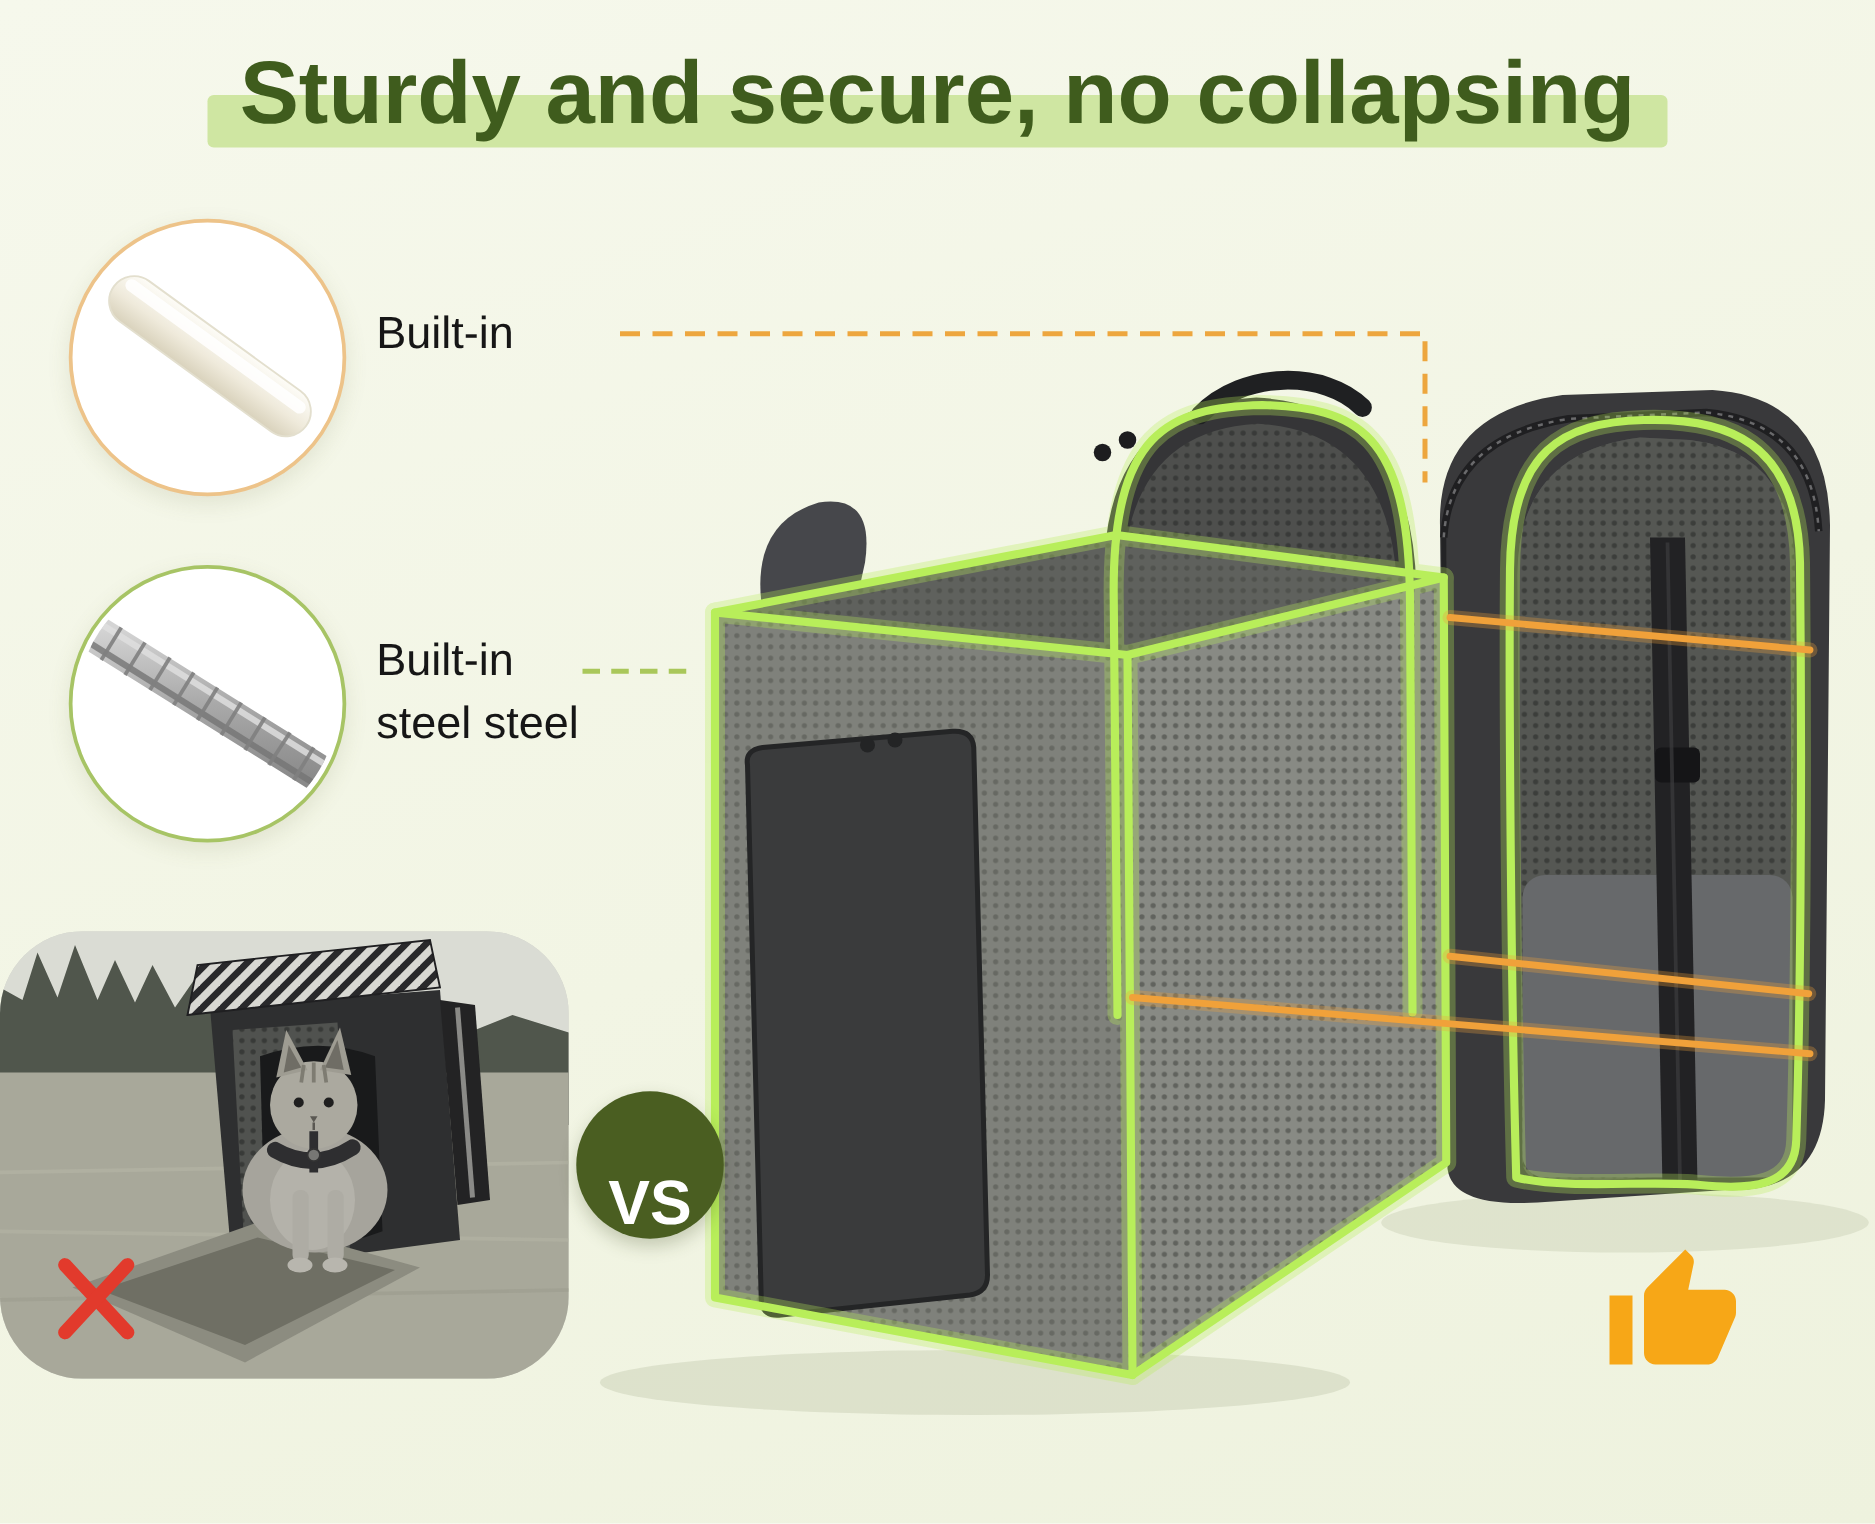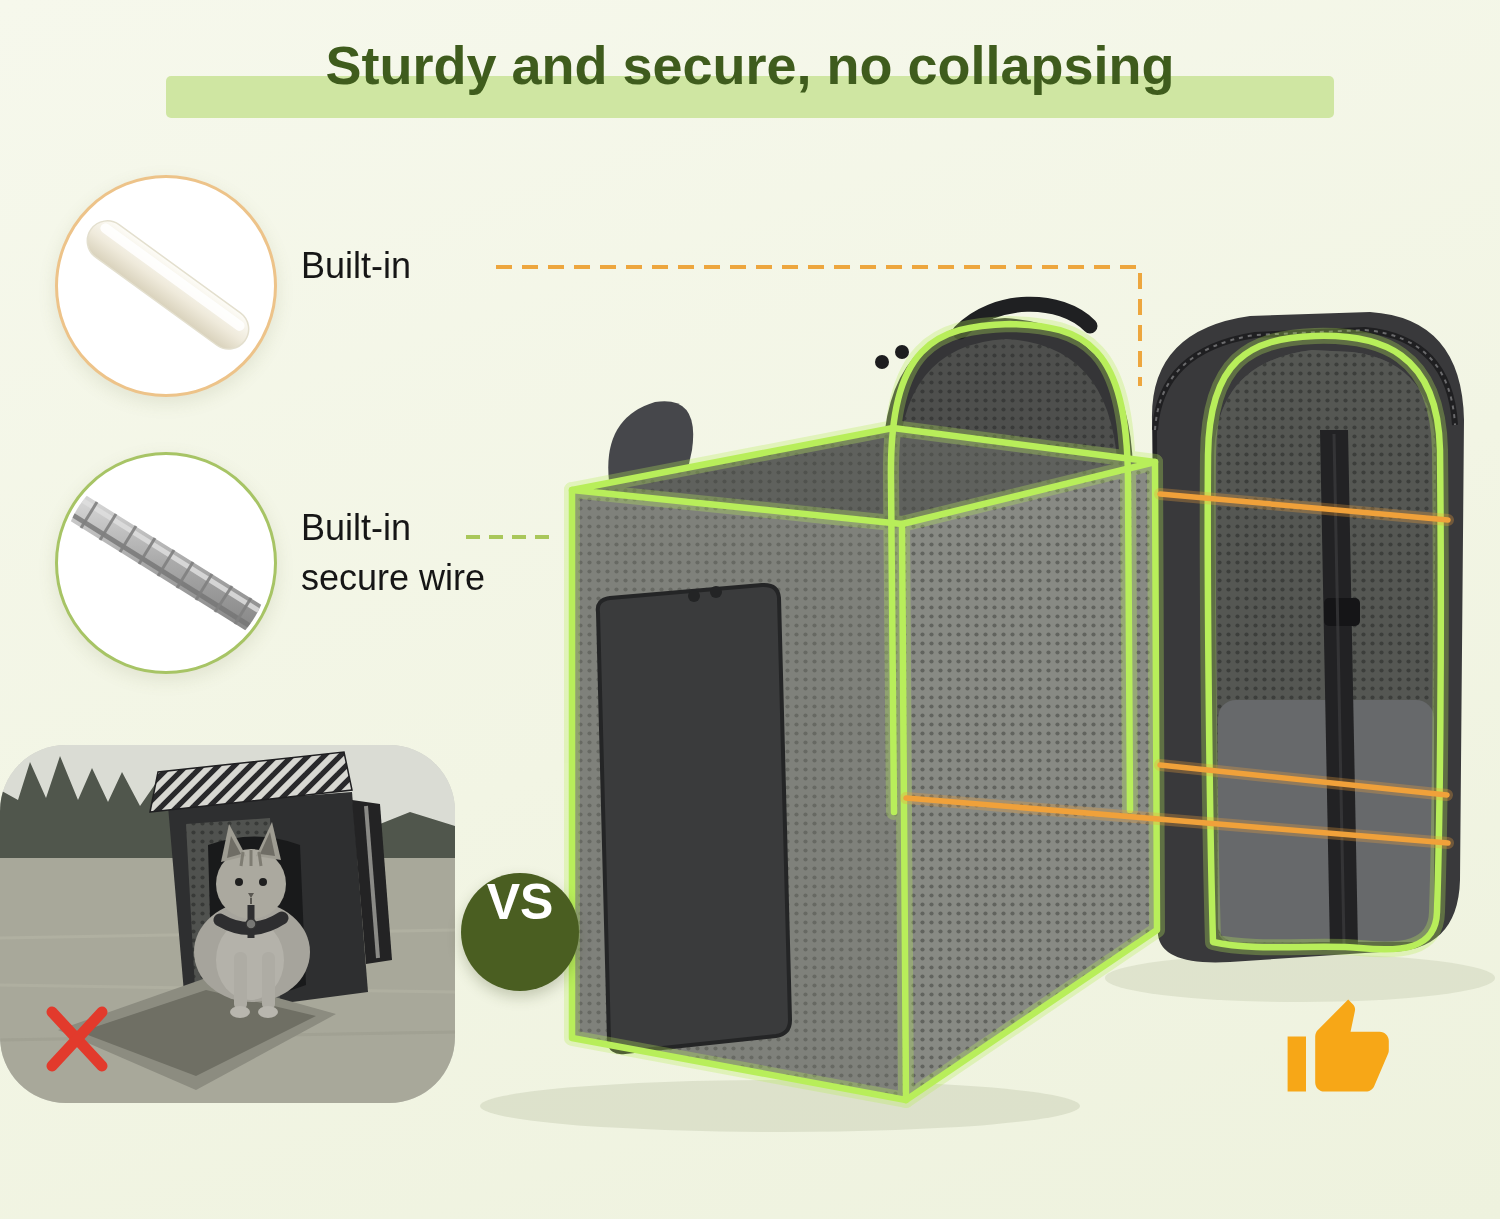--- a/index.html
+++ b/index.html
@@ -10,40 +10,40 @@
     background:linear-gradient(160deg,#f6f8ec 0%,#f2f5e4 55%,#eef2de 100%);
     font-family:"Liberation Sans",sans-serif;
   }
   .scene-svg{position:absolute;left:0;top:0;width:1500px;height:1219px;z-index:1;}
   .title-highlight{
     position:absolute;top:76px;left:50%;transform:translateX(-50%);
     width:1168px;height:42px;background:#cfe6a2;border-radius:5px;z-index:2;
   }
   .page-title{
     position:absolute;top:34px;left:0;width:1500px;margin:0;
-    text-align:center;font-size:54px;font-weight:bold;color:#3f5c1d;
+    text-align:center;font-size:71px;font-weight:bold;color:#3f5c1d;
     letter-spacing:0;white-space:nowrap;z-index:3;
   }
   .callout-circle{
     position:absolute;width:216px;height:216px;border-radius:50%;
     background:#ffffff;box-shadow:0 6px 18px rgba(110,120,70,.14);z-index:4;
   }
   .circle-fiberglass{left:55px;top:175px;border:3px solid #edc389;}
   .circle-steel{left:55px;top:452px;border:3px solid #a7c465;}
   .callout-circle svg{display:block;width:100%;height:100%;border-radius:50%;}
   .label{
     position:absolute;z-index:4;font-size:36px;color:#161616;line-height:1.38;
   }
   .label span{display:block;}
   .label-fiberglass{left:301px;top:241px;}
   .label-steel{left:301px;top:503px;}
   .vs-badge{
     position:absolute;left:461px;top:873px;width:118px;height:118px;
     border-radius:50%;background:#4a5e21;color:#ffffff;
-    display:flex;align-items:flex-start;justify-content:center;
+    display:flex;align-items:flex-end;justify-content:center;
     font-size:50px;font-weight:bold;z-index:5;
     box-shadow:0 6px 14px rgba(60,70,30,.25);
   }
 </style>
 </head>
 <body>
 
 <div class="canvas">
 
   <svg class="scene-svg" viewBox="0 0 1500 1219">
@@ -256,20 +256,20 @@
         </g>
       </g>
     </svg>
   </div>
 
   <div class="label label-fiberglass">
     <span>Built-in</span>
   </div>
   <div class="label label-steel">
     <span>Built-in</span>
-    <span>secure wire</span>
+    <span>steel steel</span>
   </div>
 
   <div class="vs-badge">
     <span>VS</span>
   </div>
 
 </div>
 
 </body></html>

